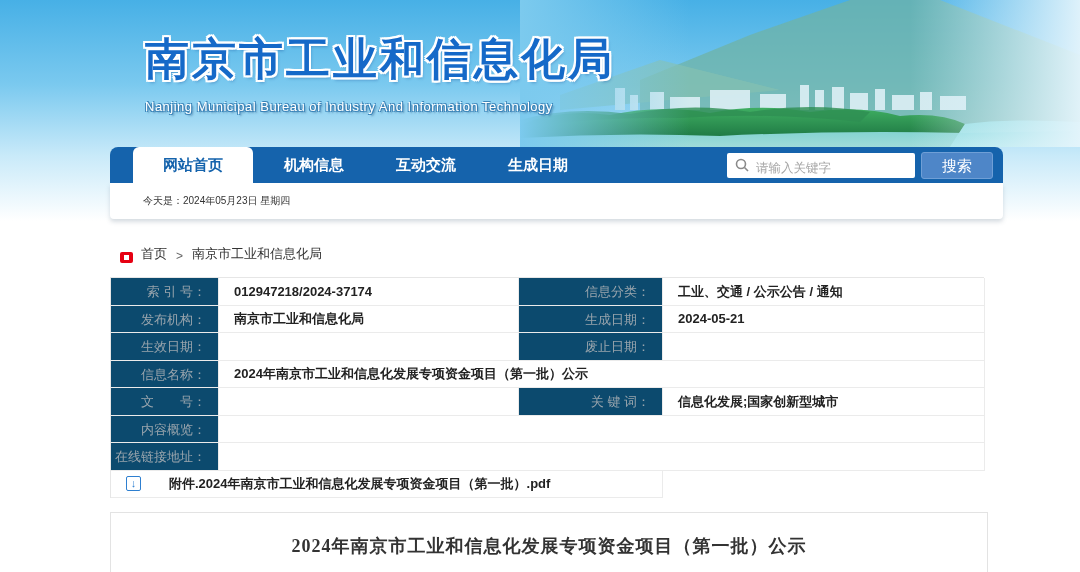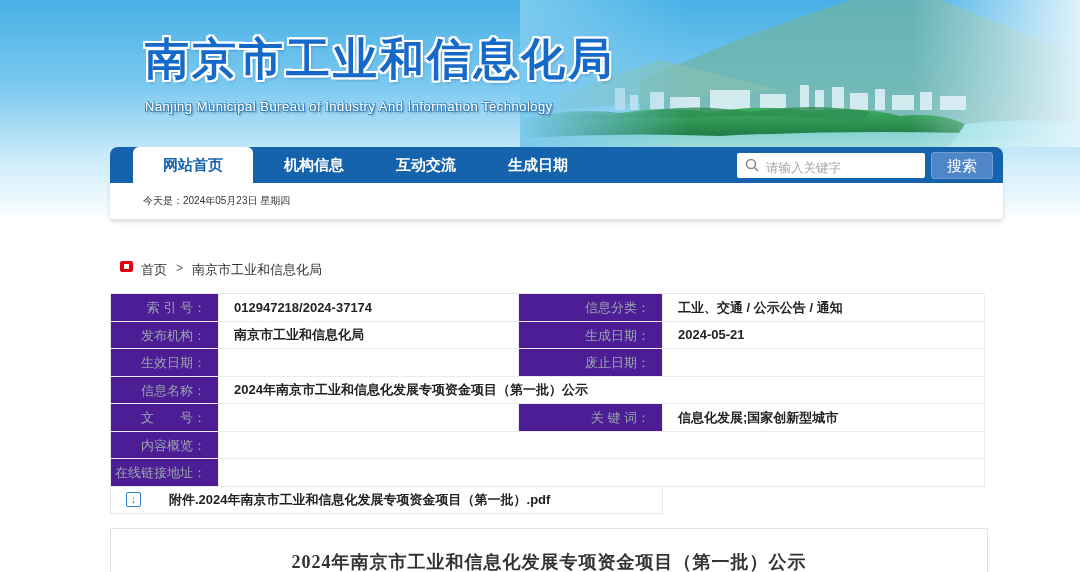--- a/index.html
+++ b/index.html
@@ -47,50 +47,50 @@
     width: 188px; height: 25px; background: #ffffff; border-radius: 2px;
     display: flex; align-items: center; padding: 0 8px;
   }
   .search-box input {
     border: none; outline: none; flex: 1; font-size: 12.5px; color: #333;
     font-family: "Liberation Sans", sans-serif; background: transparent; min-width: 0; margin-top: 6px;
   }
   .search-box input::placeholder { color: #a6a6a6; }
   .search-icon-svg { margin-right: 7px; flex: none; }
   .search-btn {
-    margin-left: 6px; width: 62px; height: 27px; background: #4e86c8; border: 1px solid #6f9fd6;
+    margin-left: 6px; width: 72px; height: 27px; background: #4e86c8; border: 1px solid #6f9fd6;
     border-radius: 3px; color: #fff; font-size: 15px; text-align: center; line-height: 25px; cursor: pointer;
   }
   
   .datebar {
     height: 36px; background: #ffffff; border-radius: 0 0 4px 4px;
     box-shadow: 0 3px 4px rgba(100,120,140,.25);
     line-height: 36px; padding-left: 33px; font-size: 10px; color: #333333;
   }
   
-  .breadcrumb { margin-top: 42px; padding-left: 10px; display: flex; align-items: flex-start; font-size: 13px; color: #333; }
+  .breadcrumb { margin-top: 26px; padding-left: 10px; display: flex; align-items: flex-end; font-size: 13px; color: #333; }
   .crumb-icon {
     width: 13px; height: 11px; background: #e60012; border-radius: 2px;
     display: inline-flex; align-items: center; justify-content: center; margin-right: 8px; flex: none;
   }
   .crumb-icon::after { content: ""; width: 5px; height: 5px; background: #ffffff; display: block; }
   .crumb-sep { margin: 0 9px; color: #666; font-size: 12px; }
   .crumb-item { cursor: pointer; }
   
   .info-table {
     margin-top: 14px; width: 874px;
     display: grid; grid-template-columns: 108px 300px 144px 322px;
     border-top: 1px solid #e6e6e6; border-left: 1px solid #e6e6e6;
     background: #fff;
   }
   .cell {
     height: 27.5px; line-height: 27px; font-size: 13px; overflow: hidden; white-space: nowrap;
     border-right: 1px solid #ebebeb; border-bottom: 1px solid #ebebeb;
   }
-  .cell.label { background: #4c1d95; color: #9aa5ad; text-align: right; padding-right: 12px; }
+  .cell.label { background: #0c4a6e; color: #9aa5ad; text-align: right; padding-right: 12px; }
   .cell.value { color: #222; font-weight: bold; padding-left: 15px; display: flex; align-items: center; }
   .cell.span3 { grid-column: span 3; }
   .dl-icon {
     display: inline-flex; width: 15px; height: 15px; border: 1px solid #2e7fd0; border-radius: 2px;
     color: #2e7fd0; font-size: 11px; font-weight: bold; align-items: center; justify-content: center;
     margin-right: 28px; flex: none;
   }
   
   .article-panel {
     margin-top: 14px; width: 878px; min-height: 60px; background: #ffffff;

